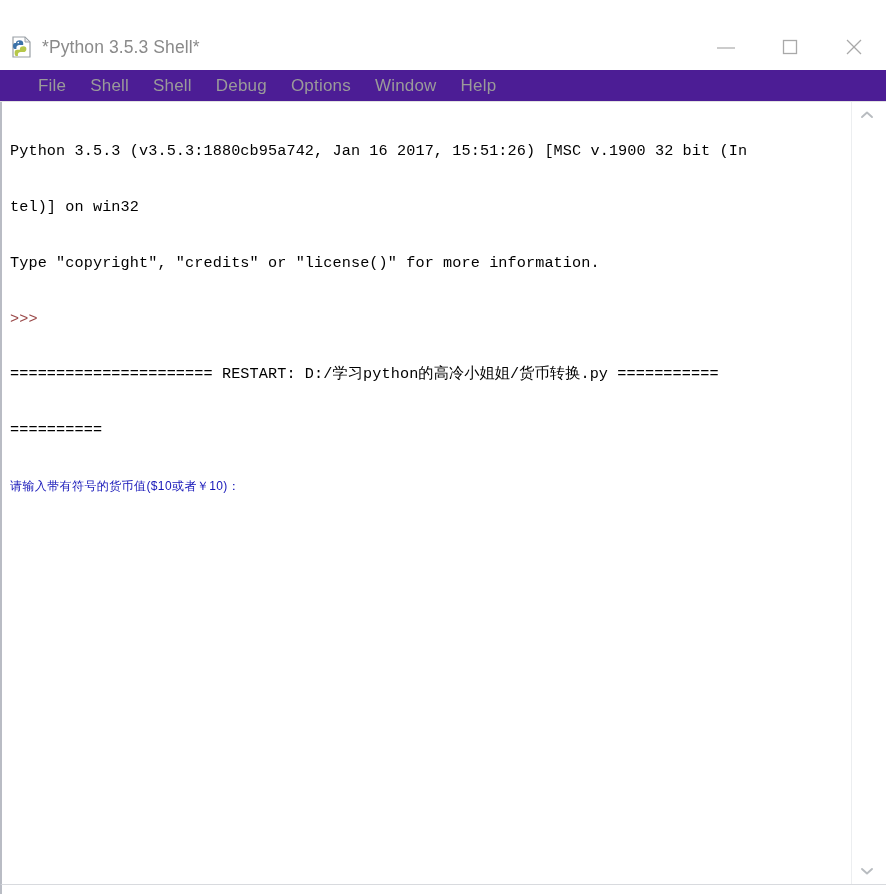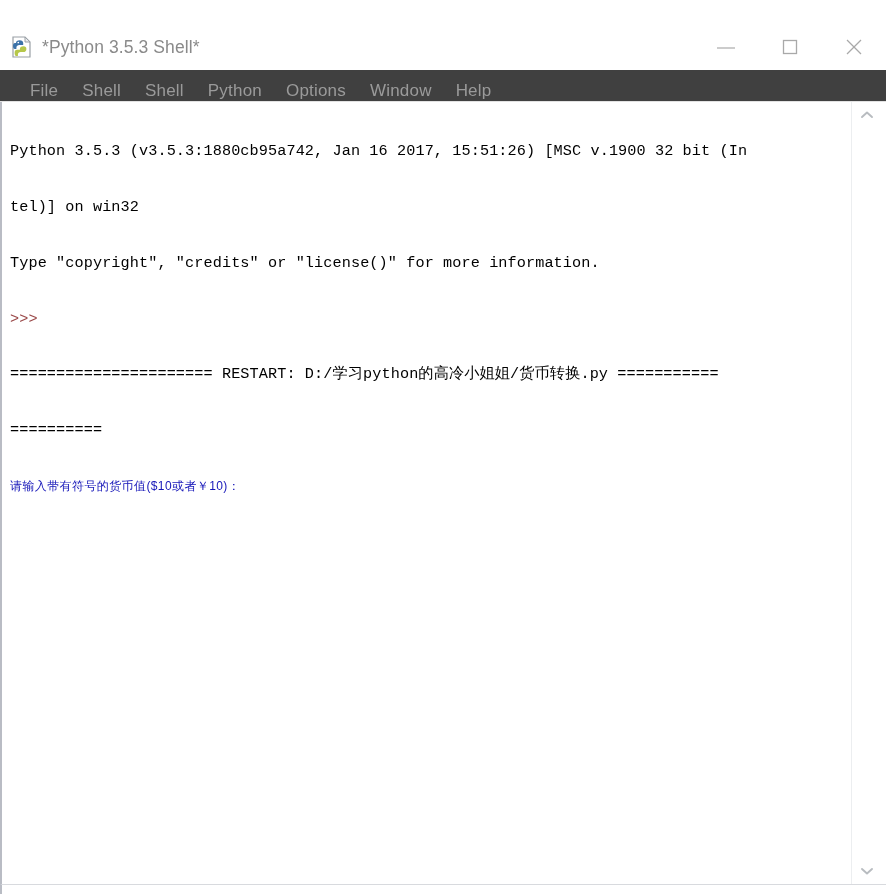--- a/index.html
+++ b/index.html
@@ -60,24 +60,24 @@
     display: flex;
     align-items: center;
     justify-content: center;
     background: transparent;
   }
   .win-btn svg { display: block; }
 
   
   .menubar {
     height: 32px;
-    background: #404040;
-    display: flex;
-    align-items: flex-end;
-    padding-left: 18px;
+    background: #4c1d95;
+    display: flex;
+    align-items: center;
+    padding-left: 26px;
     border-bottom: 1px solid #e2e2e2;
     box-sizing: border-box;
   }
   .menu-item {
     font-family: "Liberation Sans", sans-serif;
     font-size: 17px;
     color: #9a9a9a;
     padding: 0 12px;
     white-space: nowrap;
     letter-spacing: 0.2px;
@@ -213,21 +213,21 @@
           <line x1="18" y1="4" x2="4" y2="18" stroke="#a9a9a9" stroke-width="1.3"></line>
         </svg>
       </span>
     </div>
   </div>
 
   <div class="menubar">
     <span class="menu-item">File</span>
     <span class="menu-item">Shell</span>
     <span class="menu-item">Shell</span>
-    <span class="menu-item">Python</span>
+    <span class="menu-item">Debug</span>
     <span class="menu-item">Options</span>
     <span class="menu-item">Window</span>
     <span class="menu-item">Help</span>
   </div>
 
   <div class="console-frame">
     <div class="console-scroll-wrap">
       <div class="console-text">
         <div class="line cl-restart">Python 3.5.3 (v3.5.3:1880cb95a742, Jan 16 2017, 15:51:26) [MSC v.1900 32 bit (In</div>
         <div class="line cl-restart">tel)] on win32</div>

